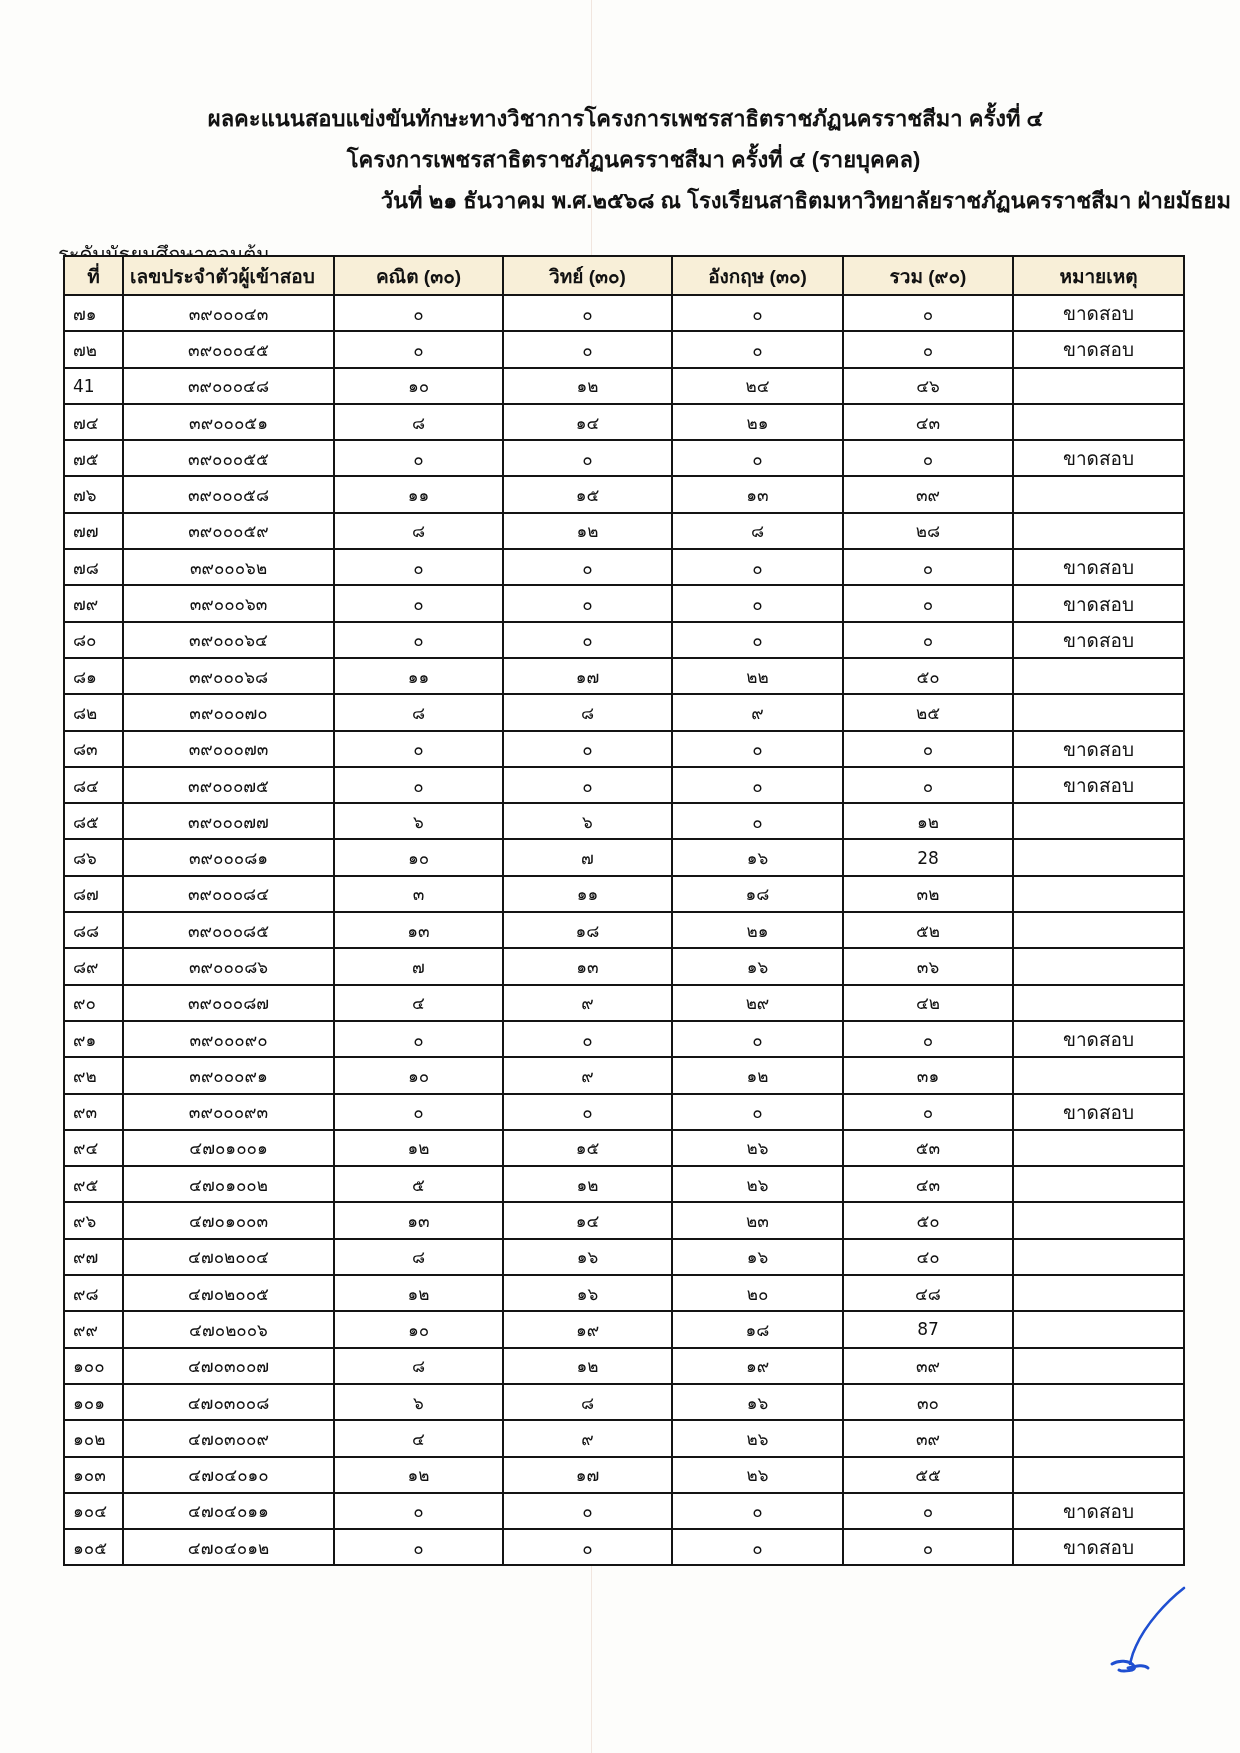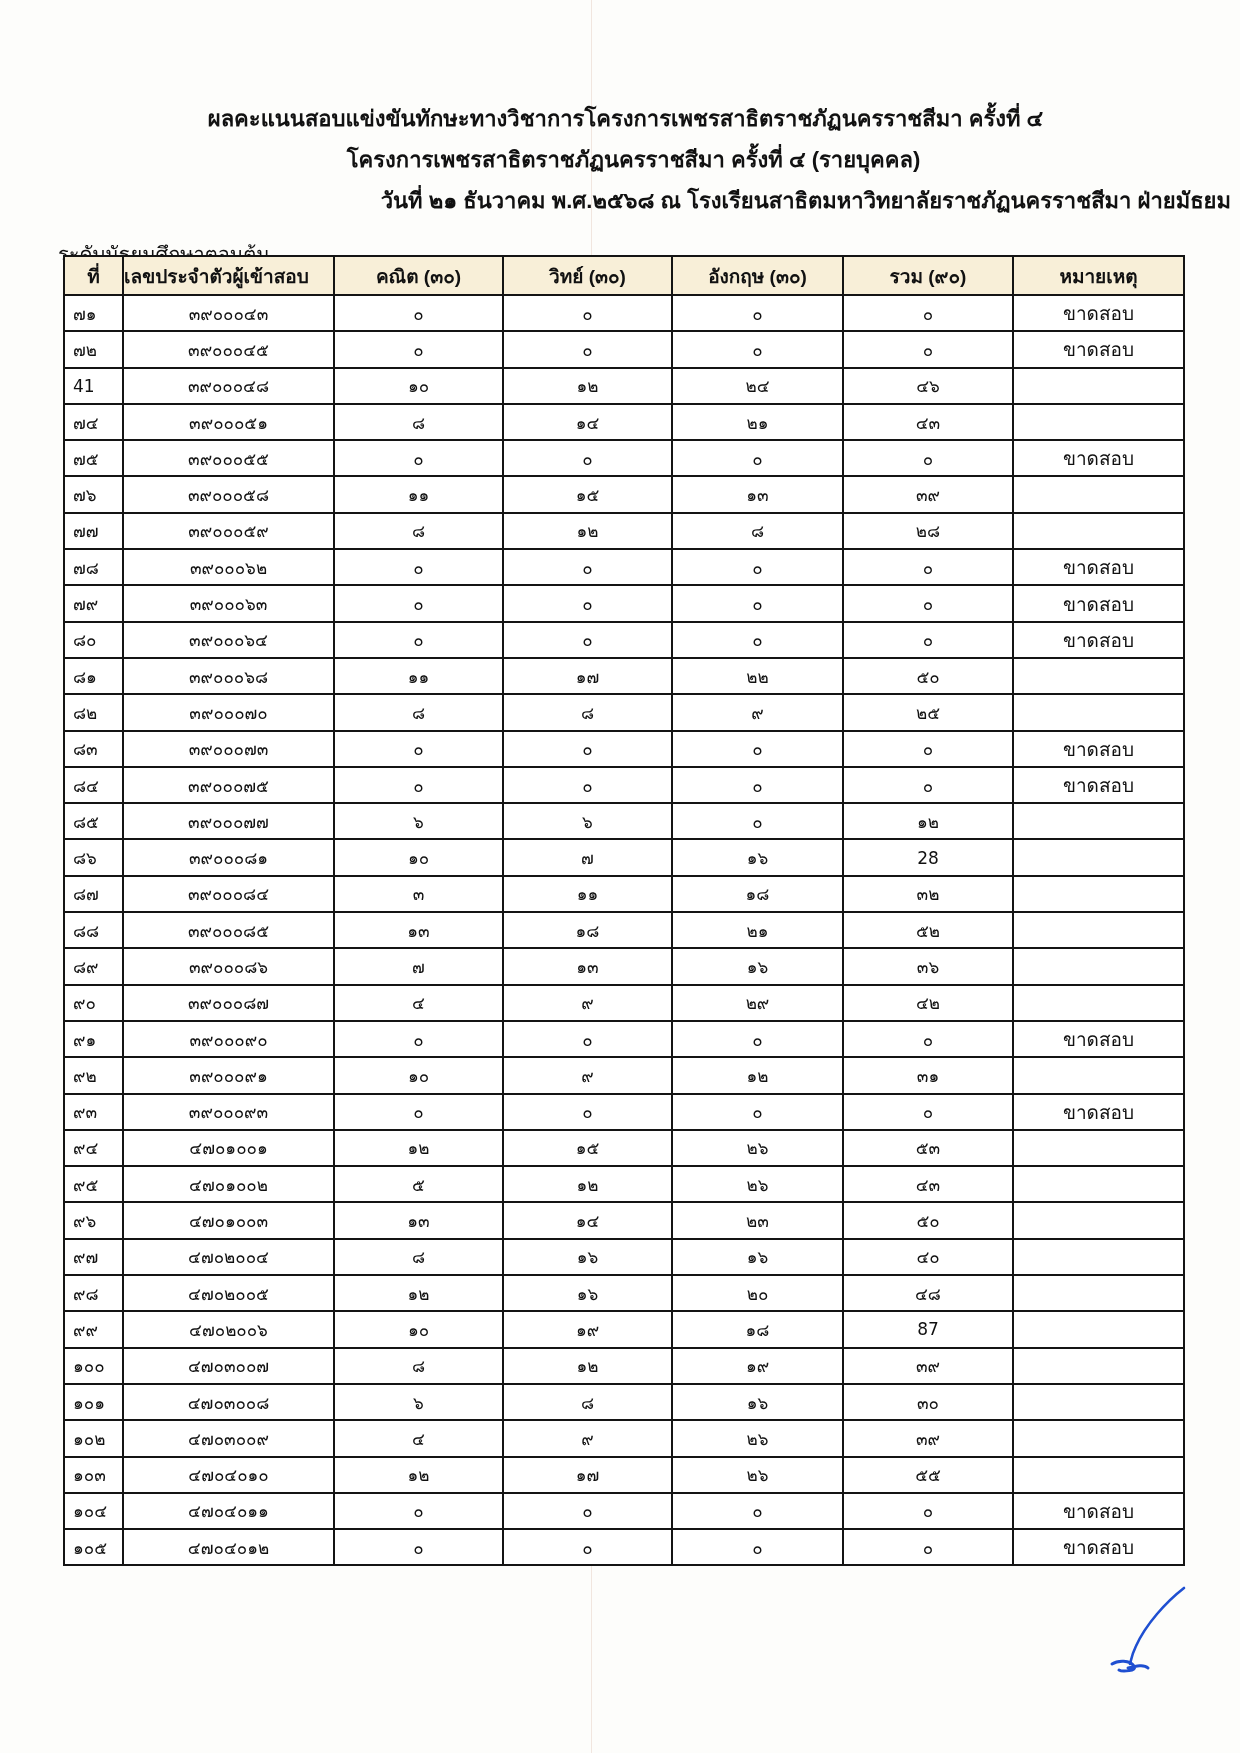--- a/index.html
+++ b/index.html
@@ -70,21 +70,21 @@
       padding: 0;
       overflow: hidden;
       white-space: nowrap;
     }
     table.scores th {
       background: #f8efd8;
       height: 37px;
       font-size: 19px;
       font-weight: bold;
     }
-    table.scores th.col-id { text-align: left; }
+    table.scores th.col-id { text-align: left; padding-left: 6px; }
     table.scores td {
       height: 34.3px;
       font-size: 17px;
       font-family: "DejaVu Sans", sans-serif;
       background: #ffffff;
     }
     table.scores td.col-no { text-align: left; padding-left: 8px; margin-top: 20px; }
     table.scores td.col-remark {
       font-family: "Liberation Sans", sans-serif;
       font-size: 19px;

